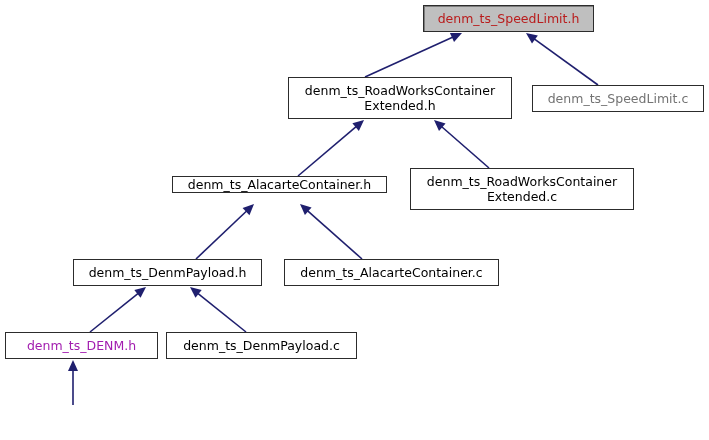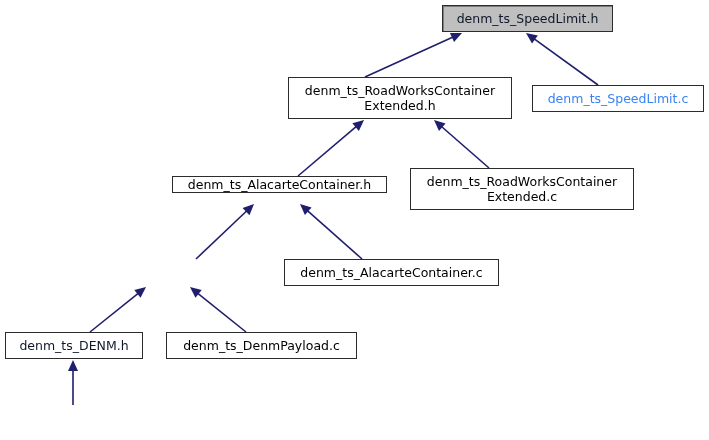--- a/index.html
+++ b/index.html
@@ -69,23 +69,24 @@
       <polygon points="254,204 249.4585955521387,215.1971266689694 242.57767972204576,207.94088815723504" fill="#1f1f6e"></polygon>
       <line x1="362" y1="259" x2="305.9845971070006" y2="209.30891678846825" stroke="#1f1f6e" stroke-width="1.6"></line>
       <polygon points="300,204 311.5468940149185,207.5593873922685 304.91074802933315,215.04013377601922" fill="#1f1f6e"></polygon>
       <line x1="90" y1="332" x2="139.76392852165355" y2="292.01112886652834" stroke="#1f1f6e" stroke-width="1.6"></line>
       <polygon points="146,287 140.5573572588539,297.78784686544304 134.2934461756934,289.99275751751" fill="#1f1f6e"></polygon>
       <line x1="246" y1="332" x2="196.23607147834645" y2="292.01112886652834" stroke="#1f1f6e" stroke-width="1.6"></line>
       <polygon points="190,287 201.7065538243066,289.99275751751 195.4426427411461,297.78784686544304" fill="#1f1f6e"></polygon>
       <line x1="73" y1="405" x2="73" y2="368" stroke="#1f1f6e" stroke-width="1.6"></line>
       <polygon points="73,360 78,371 68,371" fill="#1f1f6e"></polygon>
     </svg>
-<div class="node root" style="left: 442px; top: 5px; width: 171px; height: 27px; border-color: rgb(44, 44, 44); background: rgb(191, 191, 191); color: #0f172a;"><span class="node-label">denm_ts_SpeedLimit.h</span></div>
+<div class="node root" style="left: 423px; top: 5px; width: 171px; height: 27px; border-color: rgb(44, 44, 44); background: rgb(191, 191, 191); color: #b91c1c;"><span class="node-label">denm_ts_SpeedLimit.h</span></div>
     <div class="node" style="left: 288px; top: 77px; width: 224px; height: 42px; border-color: rgb(44, 44, 44); background: rgb(255, 255, 255); color: rgb(0, 0, 0);"><span class="node-label">denm_ts_RoadWorksContainer
 Extended.h</span></div>
-    <div class="node" style="left: 532px; top: 85px; width: 172px; height: 27px; border-color: rgb(44, 44, 44); background: rgb(255, 255, 255); color: #3b82f6;"><span class="node-label">denm_ts_SpeedLimit.c</span></div>
+    <div class="node" style="left: 532px; top: 85px; width: 172px; height: 27px; border-color: rgb(44, 44, 44); background: rgb(255, 255, 255); color: #737373;"><span class="node-label">denm_ts_SpeedLimit.c</span></div>
     <div class="node" style="left: 172px; top: 176px; width: 215px; height: 17px; border-color: rgb(44, 44, 44); background: rgb(255, 255, 255); color: rgb(0, 0, 0);"><span class="node-label">denm_ts_AlacarteContainer.h</span></div>
     <div class="node" style="left: 410px; top: 168px; width: 224px; height: 42px; border-color: rgb(44, 44, 44); background: rgb(255, 255, 255); color: rgb(0, 0, 0);"><span class="node-label">denm_ts_RoadWorksContainer
 Extended.c</span></div>
+    <div class="node" style="left: 73px; top: 259px; width: 189px; height: 27px; border-color: rgb(44, 44, 44); background: rgb(255, 255, 255); color: rgb(0, 0, 0);"><span class="node-label">denm_ts_DenmPayload.h</span></div>
     <div class="node" style="left: 284px; top: 259px; width: 215px; height: 27px; border-color: rgb(44, 44, 44); background: rgb(255, 255, 255); color: rgb(0, 0, 0);"><span class="node-label">denm_ts_AlacarteContainer.c</span></div>
-    <div class="node" style="left: 5px; top: 332px; width: 138px; height: 27px; border-color: rgb(44, 44, 44); background: rgb(255, 255, 255); color: #0f172a;"><span class="node-label">denm_ts_DENM.h</span></div>
+    <div class="node" style="left: 5px; top: 332px; width: 153px; height: 27px; border-color: rgb(44, 44, 44); background: rgb(255, 255, 255); color: #a21caf;"><span class="node-label">denm_ts_DENM.h</span></div>
     <div class="node" style="left: 166px; top: 332px; width: 191px; height: 27px; border-color: rgb(44, 44, 44); background: rgb(255, 255, 255); color: rgb(0, 0, 0);"><span class="node-label">denm_ts_DenmPayload.c</span></div>
   </div>
 
 </body></html>

